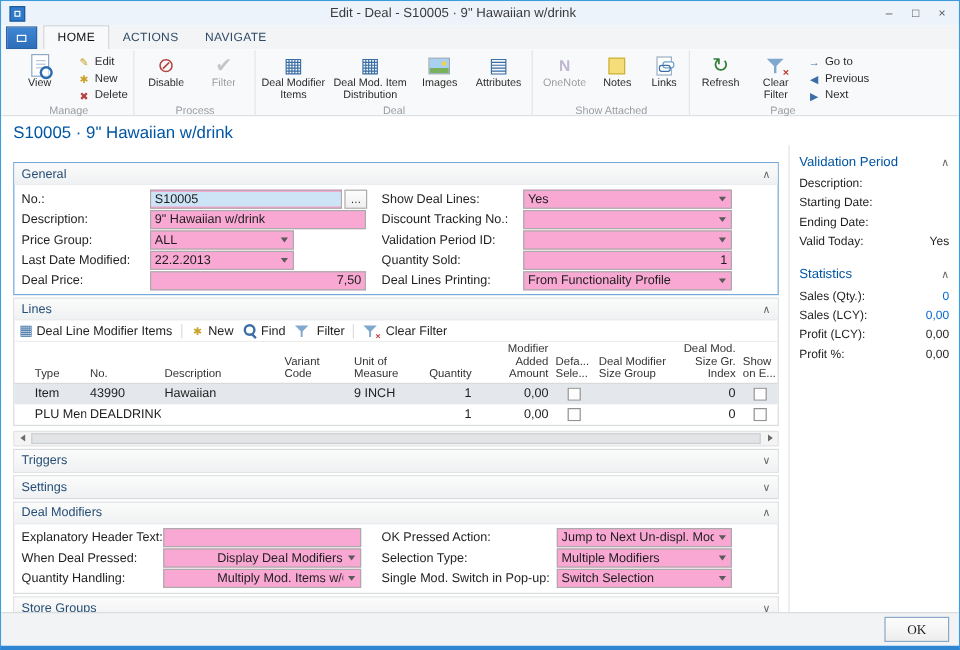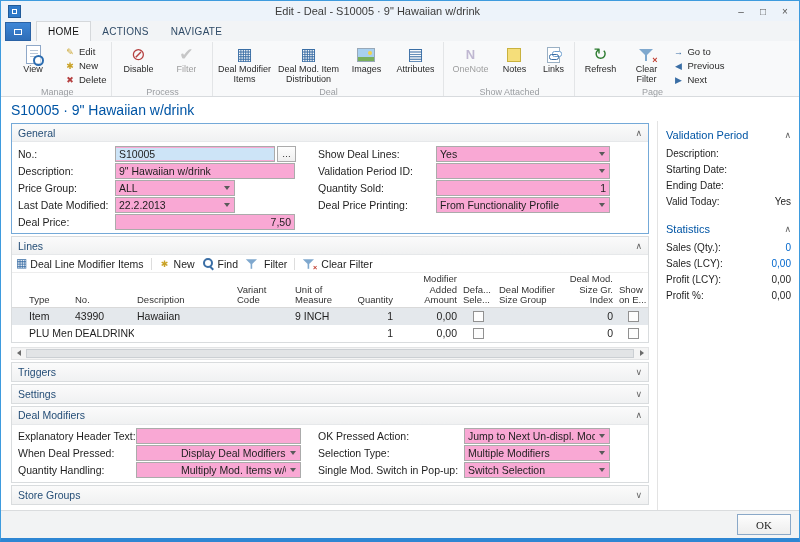--- a/index.html
+++ b/index.html
@@ -52,31 +52,31 @@
   .ic-mag::after{content:"";position:absolute;right:1px;bottom:1px;width:5px;height:2px;background:#3A6EA5;transform:rotate(45deg);}
   .ic-onenote{font-weight:bold;font-size:13px;color:#7B68A0;}
   
   .pagetitle{height:24px;display:flex;align-items:center;padding:2px 10px 0;font-size:14px;color:#0055A5;background:#fff;flex:0 0 auto;}
   
   .content{flex:1;display:flex;min-height:0;background:#fff;}
   .main{flex:1;min-width:0;padding:2px 8px 0 10px;display:flex;flex-direction:column;overflow:hidden;}
   .factpane{width:142px;border-left:1px solid #E3E3E3;padding:4px 8px 0;flex:0 0 auto;}
   
   .sect{border:1px solid #D9DCDE;background:#fff;margin-bottom:2px;flex:0 0 auto;}
-  .sect.active{border-color:#74A9D8;}
+  .sect.active{border-color:#74A9D8;margin-top:12px;}
   .shead{height:18px;display:flex;align-items:center;padding:0 6px;background:linear-gradient(#FBFBFB,#F0F1F2);color:#254E77;font-size:10.5px;}
   .sect.open .shead{border-bottom:1px solid #E6E8EA;}
   .chev{margin-left:auto;color:#666;font-size:9px;}
   .sbody{padding:3px 6px;}
   
   .cols{display:flex;}
   .colL{width:300px;flex:0 0 auto;}
   .colR{flex:1;min-width:0;padding-right:32px;}
   .frow{display:flex;align-items:center;height:17px;}
-  .flab{width:97px;flex:0 0 auto;font-size:10.5px;white-space:nowrap;overflow:hidden;}
+  .flab{width:107px;flex:0 0 auto;font-size:10.5px;white-space:nowrap;overflow:hidden;}
   .colR .flab{width:118px;}
   .dmL .flab{width:118px;}
   .dmR .flab{width:146px;}
   .ctrl{display:flex;align-items:center;height:16px;border:1px solid #ABABAB;background:#f9a8d4;font-size:10.5px;min-width:0;flex:1;}
   .ctrl.gray{background:#F2F2F2;}
   .ctrl .val{flex:1;min-width:0;padding:0 3px;white-space:nowrap;overflow:hidden;}
   .ctrl .val.num{text-align:right;}
   .dd{width:14px;align-self:stretch;display:flex;align-items:center;justify-content:center;flex:0 0 auto;}
   .dd::after{content:"";border-left:3.5px solid transparent;border-right:3.5px solid transparent;border-top:4px solid #5A5A5A;}
   .w120{flex:0 0 120px;gap:40px;}.w160{flex:0 0 160px;}.w180{flex:0 0 180px;}.w165{flex:0 0 165px;padding-left:41px;}
@@ -306,34 +306,41 @@
             </div>
             <div class="colR">
               <div class="frow">
                 <span class="flab">Show Deal Lines:</span>
                 <span class="ctrl">
                     <span class="val">Yes</span>
                     <span class="dd"></span>
                   </span>
               </div>
               <div class="frow">
+                <span class="flab">Discount Tracking No.:</span>
+                <span class="ctrl">
+                    <span class="val"></span>
+                    <span class="dd"></span>
+                  </span>
+              </div>
+              <div class="frow">
                 <span class="flab">Validation Period ID:</span>
                 <span class="ctrl">
                     <span class="val"></span>
                     <span class="dd"></span>
                   </span>
               </div>
               <div class="frow">
                 <span class="flab">Quantity Sold:</span>
                 <span class="ctrl">
                     <span class="val num">1</span>
                   </span>
               </div>
               <div class="frow">
-                <span class="flab">Deal Price Printing:</span>
+                <span class="flab">Deal Lines Printing:</span>
                 <span class="ctrl">
                     <span class="val">From Functionality Profile</span>
                     <span class="dd"></span>
                   </span>
               </div>
             </div>
           </div>
         </div>
       </div>
 

